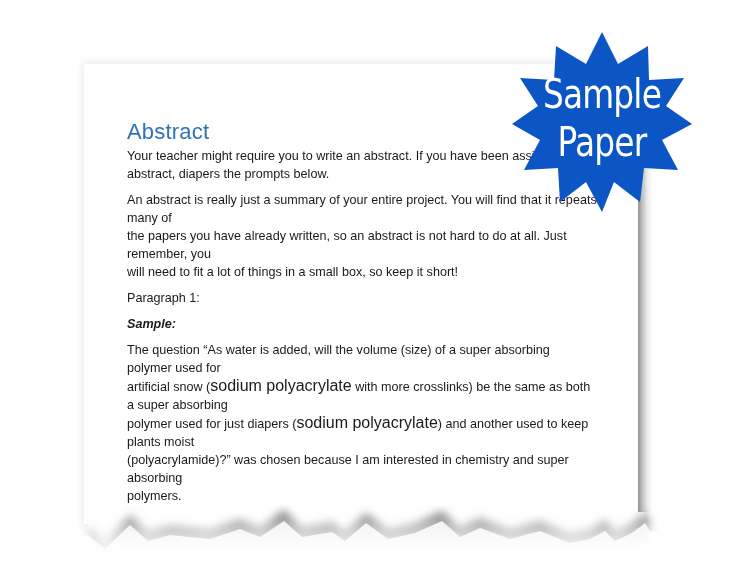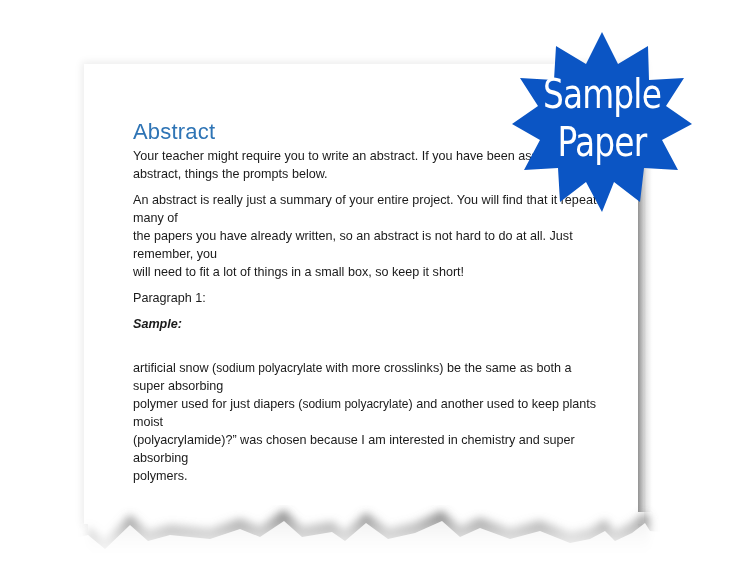--- a/index.html
+++ b/index.html
@@ -48,21 +48,21 @@
     }
     .torn-svg {
       position: absolute;
       left: 70px;
       top: 505px;
       width: 600px;
       height: 58px;
     }
     .doc {
       position: absolute;
-      left: 45px;
+      left: 39px;
       top: 50px;
       width: 470px;
       color: #1a1a1a;
       font-family: "Liberation Sans", "DejaVu Sans", sans-serif;
       font-size: 12.6px;
       line-height: 18px;
     }
     .doc h1 {
       margin: 0 0 1px 0;
       font-weight: normal;
@@ -75,21 +75,21 @@
       margin: 0 0 8px 0;
     }
     .doc .label-bold {
       font-weight: normal;
     }
     .doc .label-italic {
       font-weight: bold;
       font-style: italic;
     }
     .doc .small {
-      font-size: 12px;
+      font-size: 16px;
     }
     .doc .cut-line {
       white-space: nowrap;
       overflow: visible;
     }
     
     .badge {
       position: absolute;
       left: 510px;
       top: 28px;
@@ -124,34 +124,34 @@
 
   <div class="paper-shadow"></div>
   <div class="paper-right-shadow"></div>
 
   <div class="paper">
     <div class="doc">
       <h1>Abstract</h1>
 
       <p>
         <span class="cut-line">Your teacher might require you to write an abstract. If you have been assigned to write an</span><br>
-        <span>abstract, things the prompts below.</span>
+        <span>abstract, diapers the prompts below.</span>
       </p>
 
       <p>
         <span>An abstract is really just a summary of your entire project. You will find that it repeats many of</span><br>
         <span>the papers you have already written, so an abstract is not hard to do at all. Just remember, you</span><br>
         <span>will need to fit a lot of things in a small box, so keep it short!</span>
       </p>
 
       <p class="label-bold">Paragraph 1:</p>
       <p class="label-italic">Sample:</p>
 
       <p>
-        <br>
+        <span>The question “As water is added, will the volume (size) of a super absorbing polymer used for</span><br>
         <span><span>artificial snow (</span><span class="small">sodium polyacrylate</span><span> with more crosslinks) be the same as both a super absorbing</span></span><br>
         <span><span>polymer used for just diapers (</span><span class="small">sodium polyacrylate</span><span>) and another used to keep plants moist</span></span><br>
         <span>(polyacrylamide)?” was chosen because I am interested in chemistry and super absorbing</span><br>
         <span>polymers.</span>
       </p>
 
     </div>
   </div>
 
   <svg class="torn-svg" viewBox="0 0 600 58" preserveAspectRatio="none">

